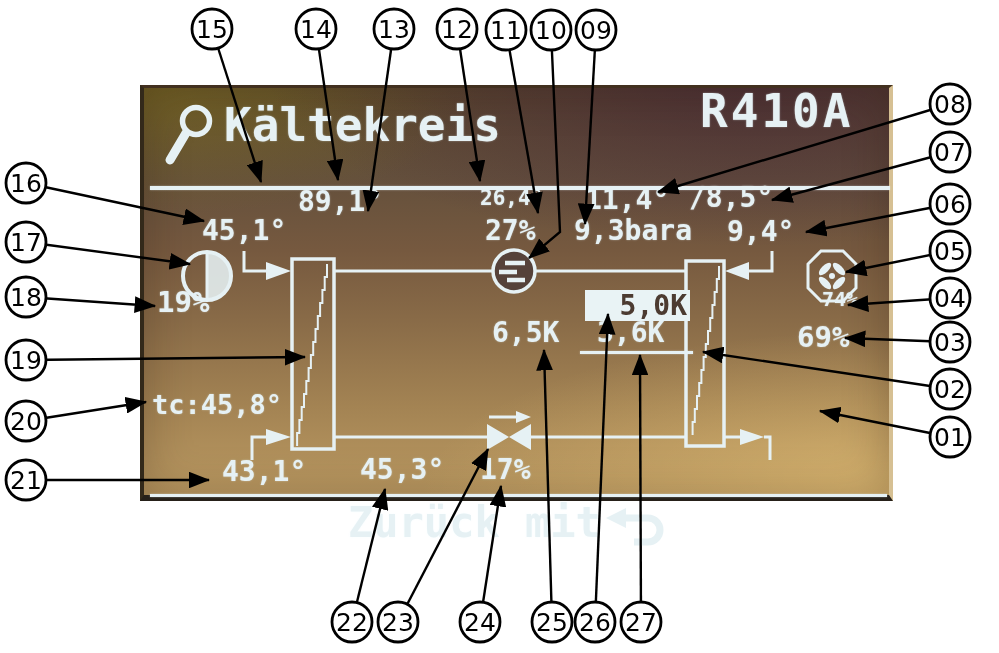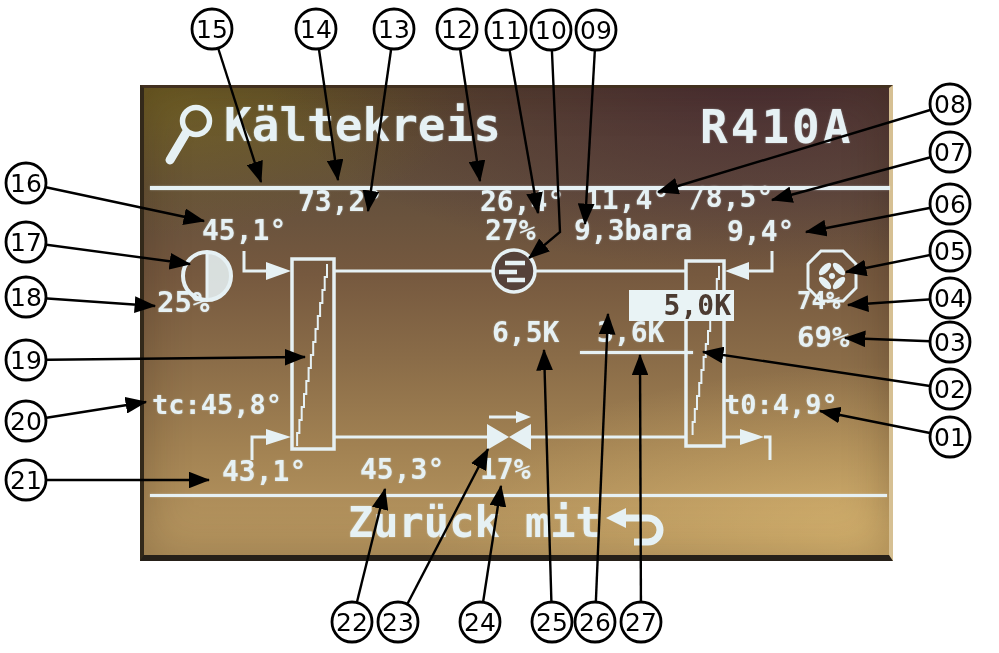--- a/index.html
+++ b/index.html
@@ -1,32 +1,32 @@
 <!DOCTYPE html>
 <html><head>
 <meta charset="utf-8">
 <style>
   html,body{margin:0;padding:0;background:#ffffff;}
   .page{position:relative;width:999px;height:653px;background:#ffffff;overflow:hidden;
         font-family:"DejaVu Sans Mono",monospace;}
   
-  .lcd{position:absolute;left:140px;top:85px;width:753px;height:476px;box-sizing:border-box;
+  .lcd{position:absolute;left:140px;top:85px;width:753px;height:416px;box-sizing:border-box;
        border-left:4px solid #33291a;border-bottom:6px solid #262019;
        border-right:4px solid #d6c093;border-top:3px solid #42301f;
        background:
         radial-gradient(140% 90% at 100% 100%, rgba(255,216,130,0.45), rgba(255,216,130,0) 45%),
         radial-gradient(120% 80% at 82% -5%, rgba(62,26,56,0.62), rgba(62,26,56,0) 55%),
         radial-gradient(100% 70% at 0% 0%, rgba(128,112,28,0.55), rgba(128,112,28,0) 45%),
         linear-gradient(to bottom,#5e4c2f 0%,#64503c 22%,#76593f 40%,#8a6c48 58%,#a38353 78%,#bb9a62 100%);
        box-shadow:inset 0 0 46px rgba(40,20,10,.28);}
   .t{position:absolute;color:#e6f1f4;font-weight:bold;white-space:nowrap;
      text-shadow:0 0 2px rgba(235,250,255,.45);line-height:1;}
   .rule{position:absolute;background:#e6f1f4;box-shadow:0 0 2px rgba(235,250,255,.5);}
   .inv{position:absolute;background:#e9f3f5;color:#4c3b31;font-weight:bold;
-       text-align:right;box-sizing:border-box;padding:2px 3px 0 0;line-height:1;margin-left:44px;}
+       text-align:right;box-sizing:border-box;padding:2px 3px 0 0;line-height:1;}
   .abs{position:absolute;}
   svg text{font-family:"DejaVu Sans",sans-serif;}
 </style>
 </head>
 <body>
 
 <div class="page">
 
   <div class="lcd">
 
@@ -80,42 +80,41 @@
           <circle cx="688" cy="188" r="3"></circle>
         </g>
       </g>
       <g stroke="#e6f1f4" fill="none">
         <circle cx="52" cy="33" r="13.5" stroke-width="5.5"></circle>
         <line x1="42" y1="45" x2="26" y2="72" stroke-width="9" stroke-linecap="round"></line>
       </g>
     </svg>
 
     <span class="t" style="left:80px;top:14px;font-size:46px">Kältekreis</span>
-    <span class="t" style="left:556px;top:16px;font-size:46px;letter-spacing:3px">R410A</span>
+    <span class="t" style="left:556px;top:0;font-size:46px;letter-spacing:3px">R410A</span>
     <div class="rule" style="left:6px;top:98px;width:740px;height:4px"></div>
 
-    <span class="t" style="left:154px;top:100px;font-size:28px">73,2°</span>
-    <span class="t" style="left:336px;top:100px;font-size:28px">26,4°</span>
+    <span class="t" style="left:154px;top:100px;font-size:28px">89,1°</span>
+    <span class="t" style="left:336px;top:100px;font-size:21px">26,4°</span>
     <span class="t" style="left:441px;top:98px;font-size:28px">11,4°</span>
     <span class="t" style="left:545px;top:96px;font-size:28px">/8,5°</span>
 
     <span class="t" style="left:58px;top:129px;font-size:28px">45,1°</span>
     <span class="t" style="left:341px;top:129px;font-size:28px">27%</span>
     <span class="t" style="left:430px;top:129px;font-size:28px">9,3bara</span>
     <span class="t" style="left:583px;top:130px;font-size:28px">9,4°</span>
 
-    <span class="t" style="left:13px;top:200px;font-size:29px">25%</span>
-    <span class="t" style="left:653px;top:201px;font-size:24px">74%</span>
+    <span class="t" style="left:13px;top:200px;font-size:29px">19%</span>
+    <span class="t" style="left:678px;top:201px;font-size:20px">74%</span>
     <span class="t" style="left:653px;top:235px;font-size:29px">69%</span>
     <span class="t" style="left:348px;top:231px;font-size:28px">6,5K</span>
     <div class="inv" style="left:441px;top:202px;width:105px;height:31px;font-size:28px">5,0K</div>
     <span class="t" style="left:453px;top:231px;font-size:28px">3,6K</span>
     <div class="rule" style="left:436px;top:263px;width:113px;height:3px"></div>
     <span class="t" style="left:8px;top:303px;font-size:27px">tc:45,8°</span>
-    <span class="t" style="left:580px;top:303px;font-size:27px">t0:4,9°</span>
 
     <span class="t" style="left:78px;top:370px;font-size:28px">43,1°</span>
     <span class="t" style="left:216px;top:368px;font-size:28px">45,3°</span>
     <span class="t" style="left:336px;top:368px;font-size:28px">17%</span>
 
     <div class="rule" style="left:6px;top:406px;width:737px;height:3px"></div>
     <span class="t" style="left:204px;top:414px;font-size:42px">Zurück mit</span>
     <svg class="abs" style="left:462px;top:416px" width="66" height="52" viewBox="0 0 66 52">
       <path d="M18 14 H42 A12 12 0 0 1 42 38 H28" stroke="#e6f1f4" stroke-width="7" fill="none"></path>
       <polygon points="20,4 20,24 0,14" fill="#e6f1f4"></polygon>

